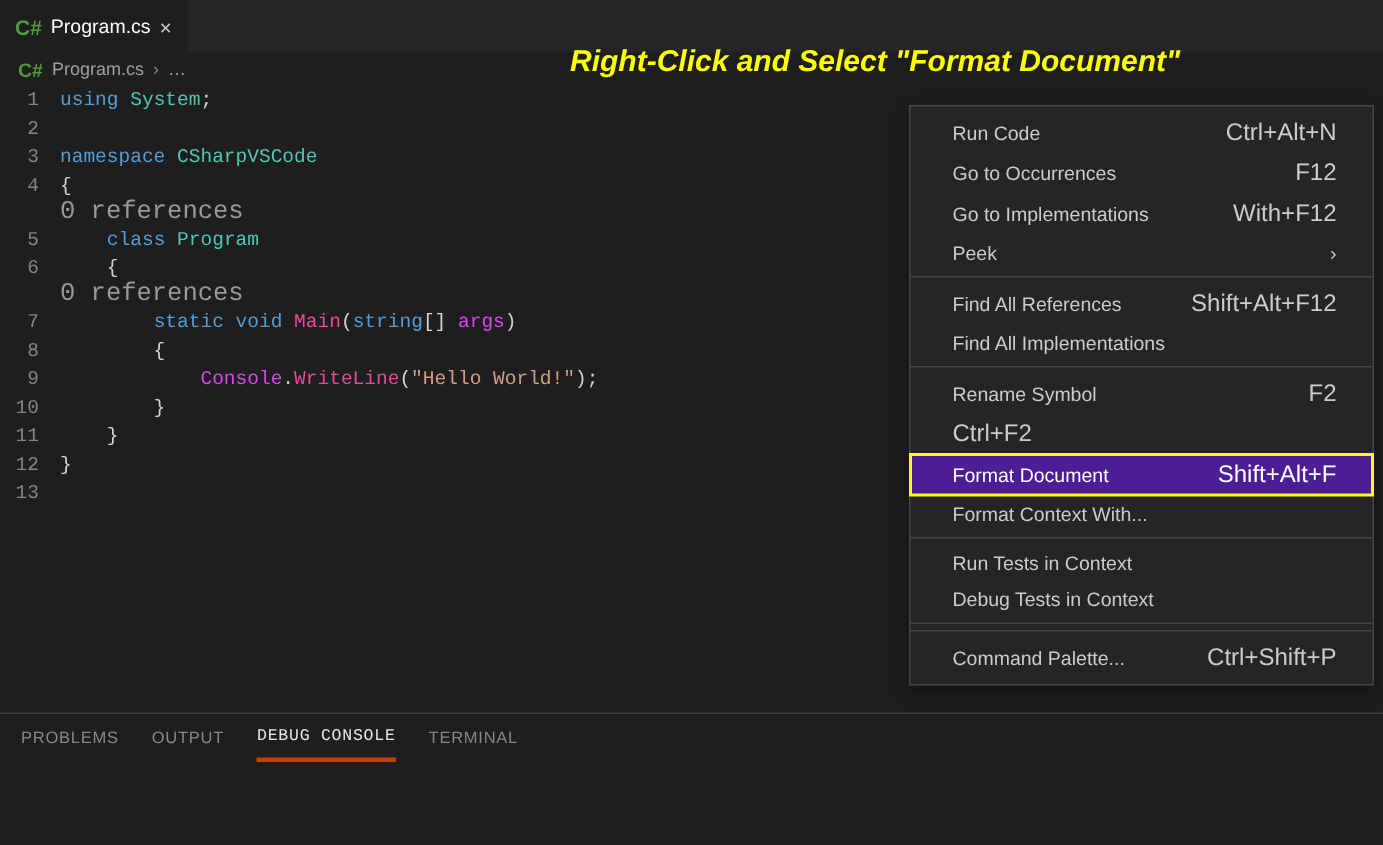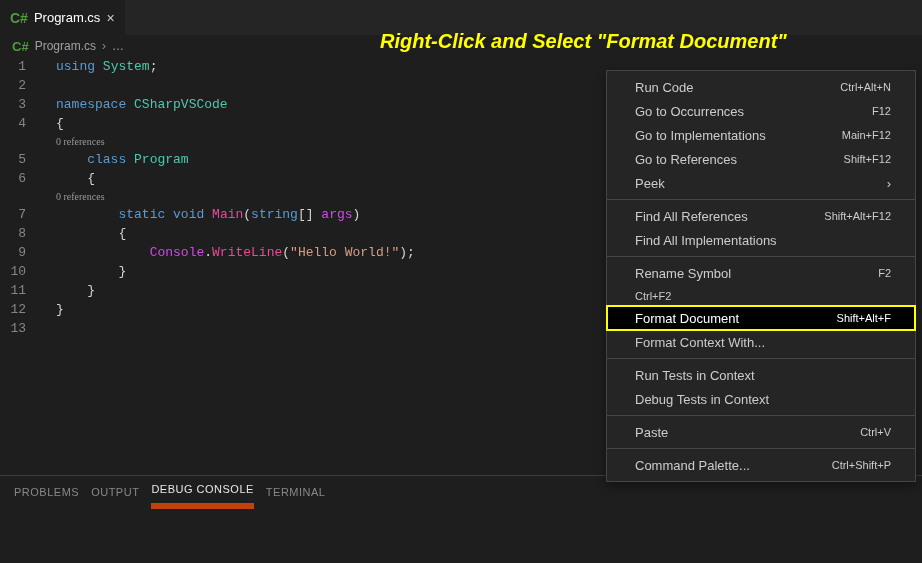--- a/index.html
+++ b/index.html
@@ -54,26 +54,26 @@
     position:relative;
   }
   .gutter {
     width: 40px;
     text-align: right;
     color: #858585;
     padding-right: 14px;
     user-select:none;
   }
   .gutter div { height:19px; }
-  .code { position:relative;margin-left:16px; }
+  .code { position:relative; }
   .code-line { height:19px; white-space:pre; }
   .codelens {
     color:#999999;
-    font-size:10px;
-    font-family:Liberation Serif, serif;
+    font-size:17px;
+    font-family:Liberation Mono, monospace;
     height:17px;
     line-height:17px;
   }
   .tk-kw { color:#569cd6; }
   .tk-ns { color:#4ec9b0; }
   .tk-cls { color:#4ec9b0; }
   .tk-mth { color:#ec4899; }
   .tk-str { color:#d69d85; }
   .tk-punc { color:#d4d4d4; }
   .tk-guide { color:#404040; }
@@ -93,28 +93,28 @@
 
   .panel-tabs {
     position:absolute;
     bottom:55px;
     left:0;
     right:0;
     height:33px;
     border-top:1px solid #3c3c3c;
     display:flex;
     align-items:center;
-    gap:12px;
+    gap:22px;
     padding:0 14px;
     font-size:11px;
     letter-spacing:0.5px;
     color:#888;
   }
   .panel-tab { cursor:pointer; padding:8px 0; }
-  .panel-tab.active { color:#e7e7e7; border-bottom:6px solid #c2410c; }
+  .panel-tab.active { color:#e7e7e7; border-bottom:3px solid #c2410c;font-family:Liberation Mono, monospace; }
 
   .context-menu {
     position:absolute;
     top:70px;
     left:606px;
     width:310px;
     background:#252526;
     border:1px solid #454545;
     box-shadow:0 4px 10px rgba(0,0,0,0.4);
     z-index:10;
@@ -122,22 +122,22 @@
   }
   .menu-item {
     display:flex;
     justify-content:space-between;
     align-items:center;
     padding:4.5px 24px 4.5px 28px;
     color:#cccccc;
     font-size:13px;
     cursor:pointer;
   }
-  .menu-item .shortcut { color:#cccccc; font-size:11px; }
-  .menu-item.hovered { background:#000000; color:#ffffff; }
+  .menu-item .shortcut { color:#cccccc; font-size:16px; }
+  .menu-item.hovered { background:#4c1d95; color:#ffffff; }
   .menu-item.hovered .shortcut { color:#ffffff; }
   .menu-item.highlighted { outline:2px solid #ffff00; outline-offset:-1px; }
   .menu-item .submenu-arrow { color:#cccccc; }
   .menu-sep {
     height:1px;
     background:#454545;
     margin:4px 0;
   }
 </style>
 </head>
@@ -207,25 +207,21 @@
     <div class="menu-item">
       <span>Run Code</span>
       <span class="shortcut">Ctrl+Alt+N</span>
     </div>
     <div class="menu-item">
       <span>Go to Occurrences</span>
       <span class="shortcut">F12</span>
     </div>
     <div class="menu-item">
       <span>Go to Implementations</span>
-      <span class="shortcut">Main+F12</span>
-    </div>
-    <div class="menu-item">
-      <span>Go to References</span>
-      <span class="shortcut">Shift+F12</span>
+      <span class="shortcut">With+F12</span>
     </div>
     <div class="menu-item">
       <span>Peek</span>
       <span class="submenu-arrow">›</span>
     </div>
     <div class="menu-sep"></div>
     <div class="menu-item">
       <span>Find All References</span>
       <span class="shortcut">Shift+Alt+F12</span>
     </div>
@@ -248,22 +244,18 @@
       <span>Format Context With...</span>
     </div>
     <div class="menu-sep"></div>
     <div class="menu-item">
       <span>Run Tests in Context</span>
     </div>
     <div class="menu-item">
       <span>Debug Tests in Context</span>
     </div>
     <div class="menu-sep"></div>
-    <div class="menu-item">
-      <span>Paste</span>
-      <span class="shortcut">Ctrl+V</span>
-    </div>
     <div class="menu-sep"></div>
     <div class="menu-item">
       <span>Command Palette...</span>
       <span class="shortcut">Ctrl+Shift+P</span>
     </div>
   </div>
 
 </body></html>

